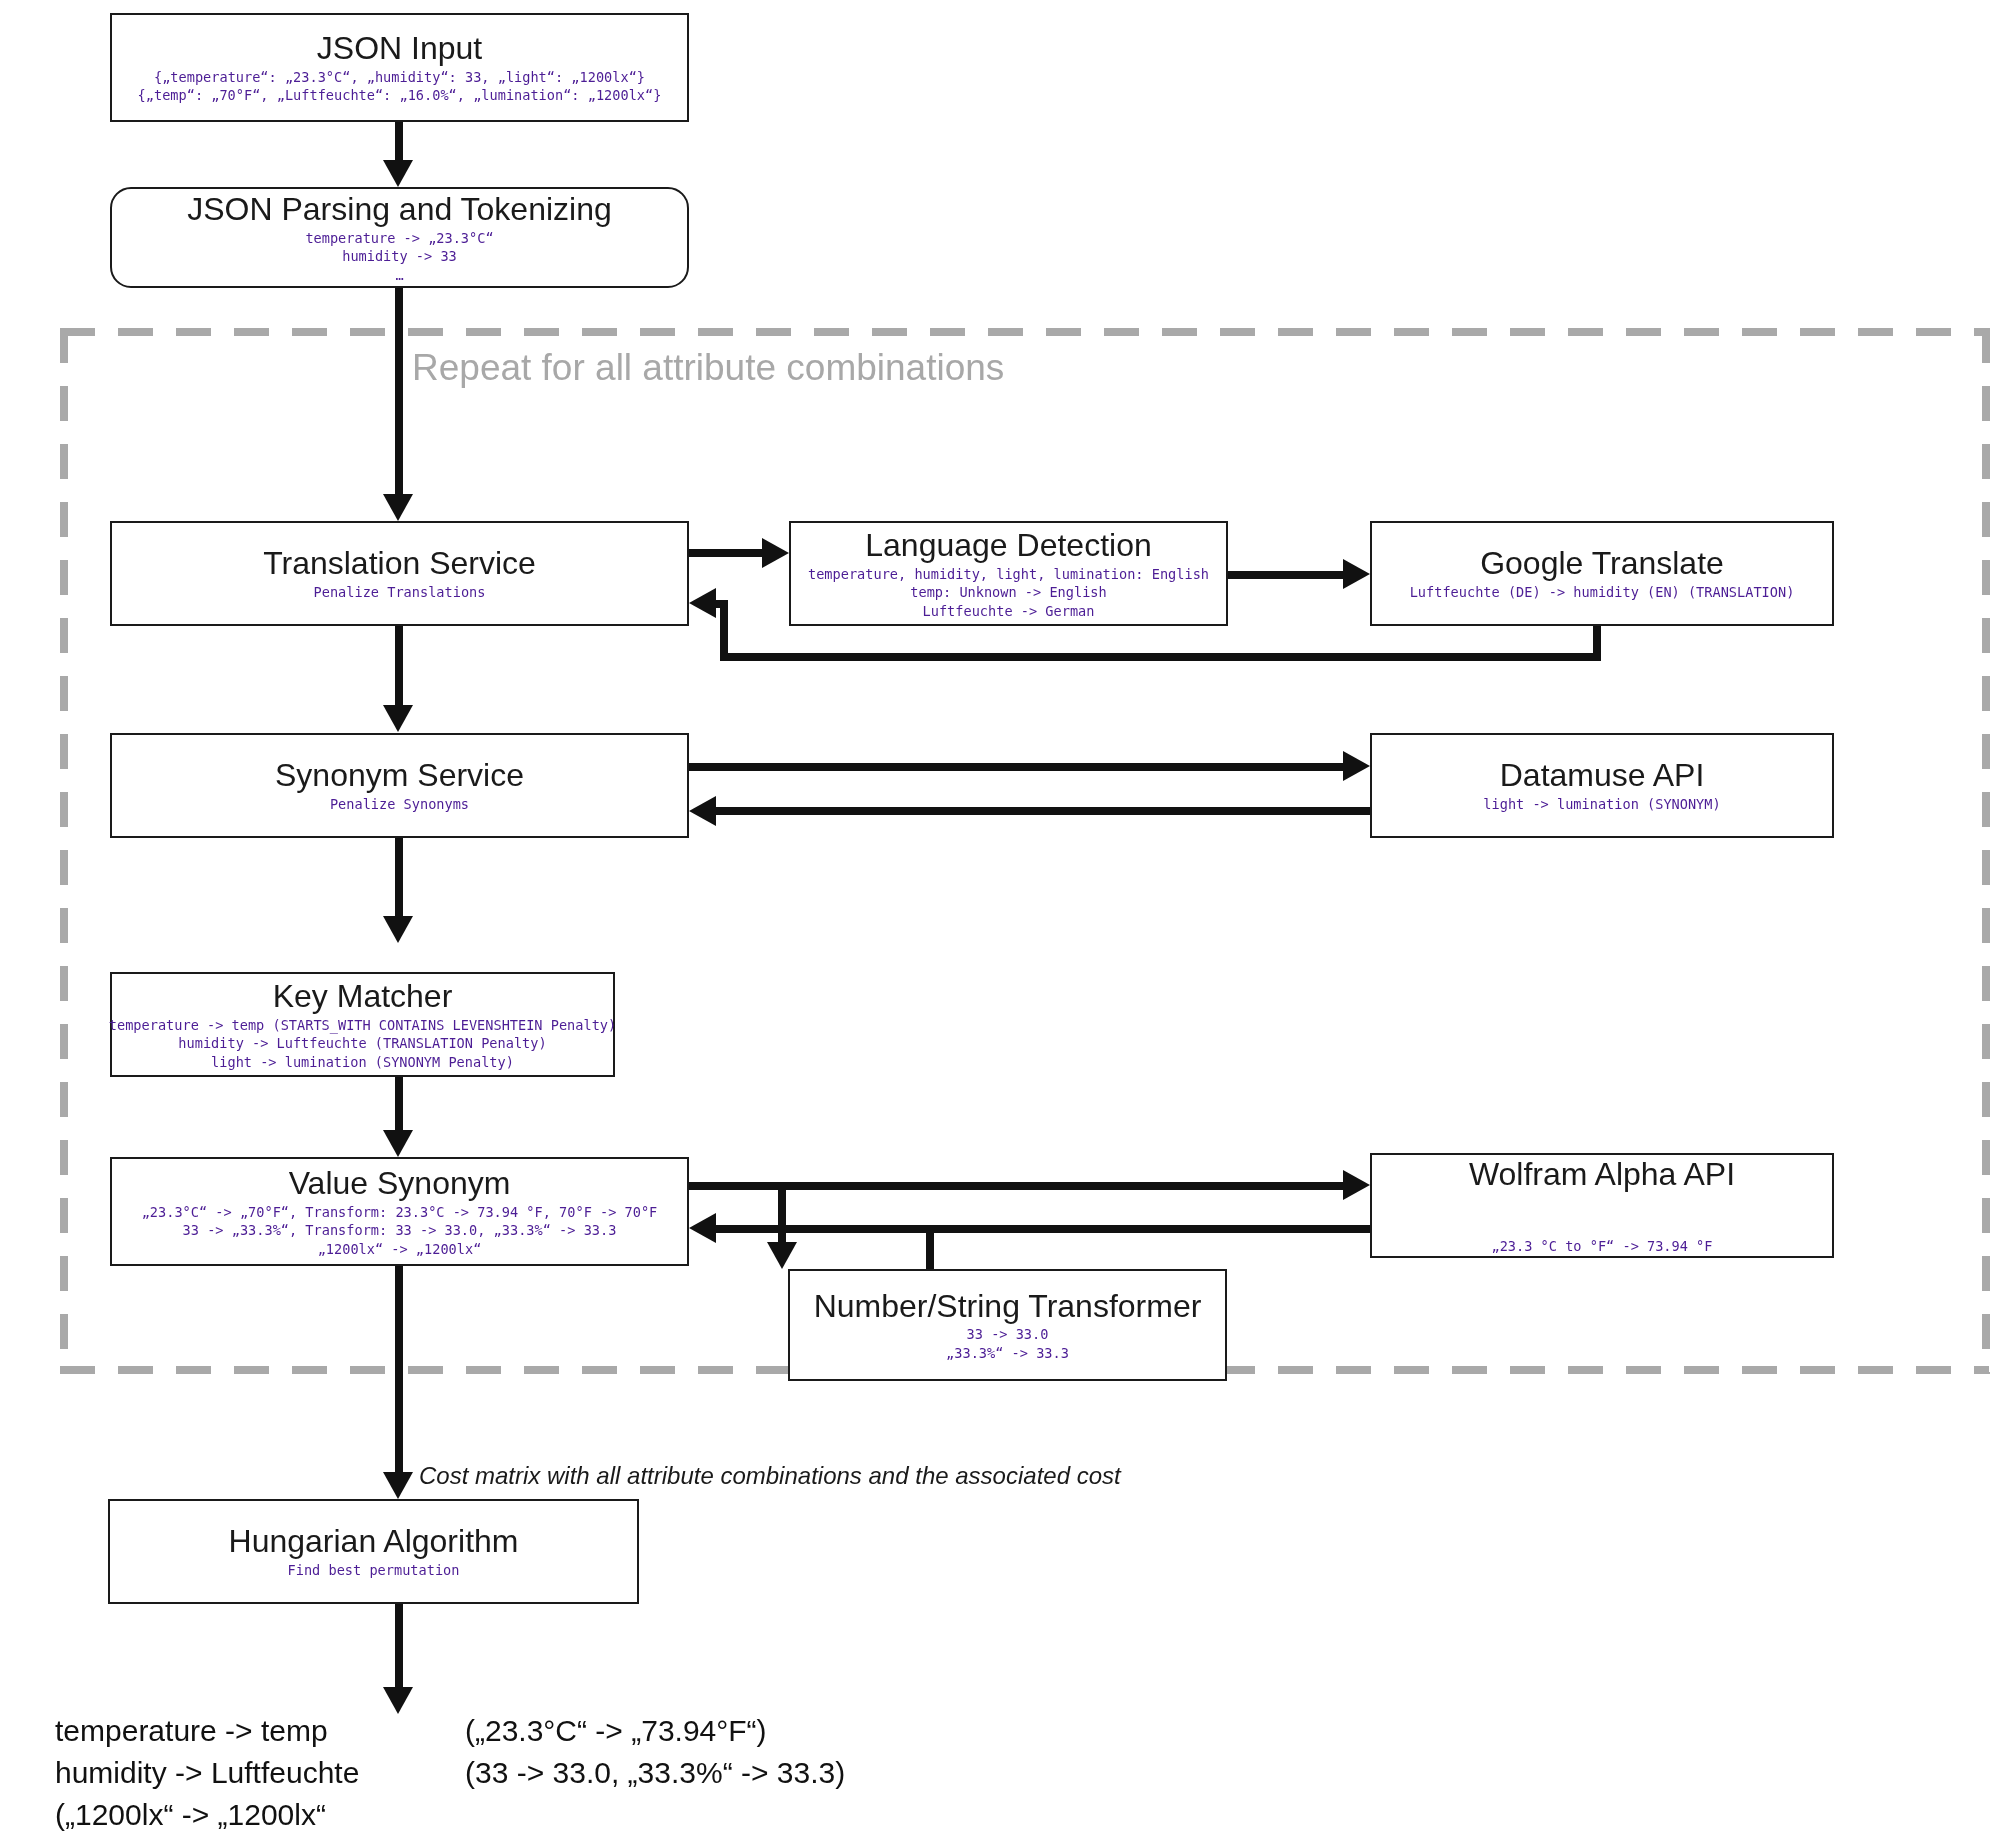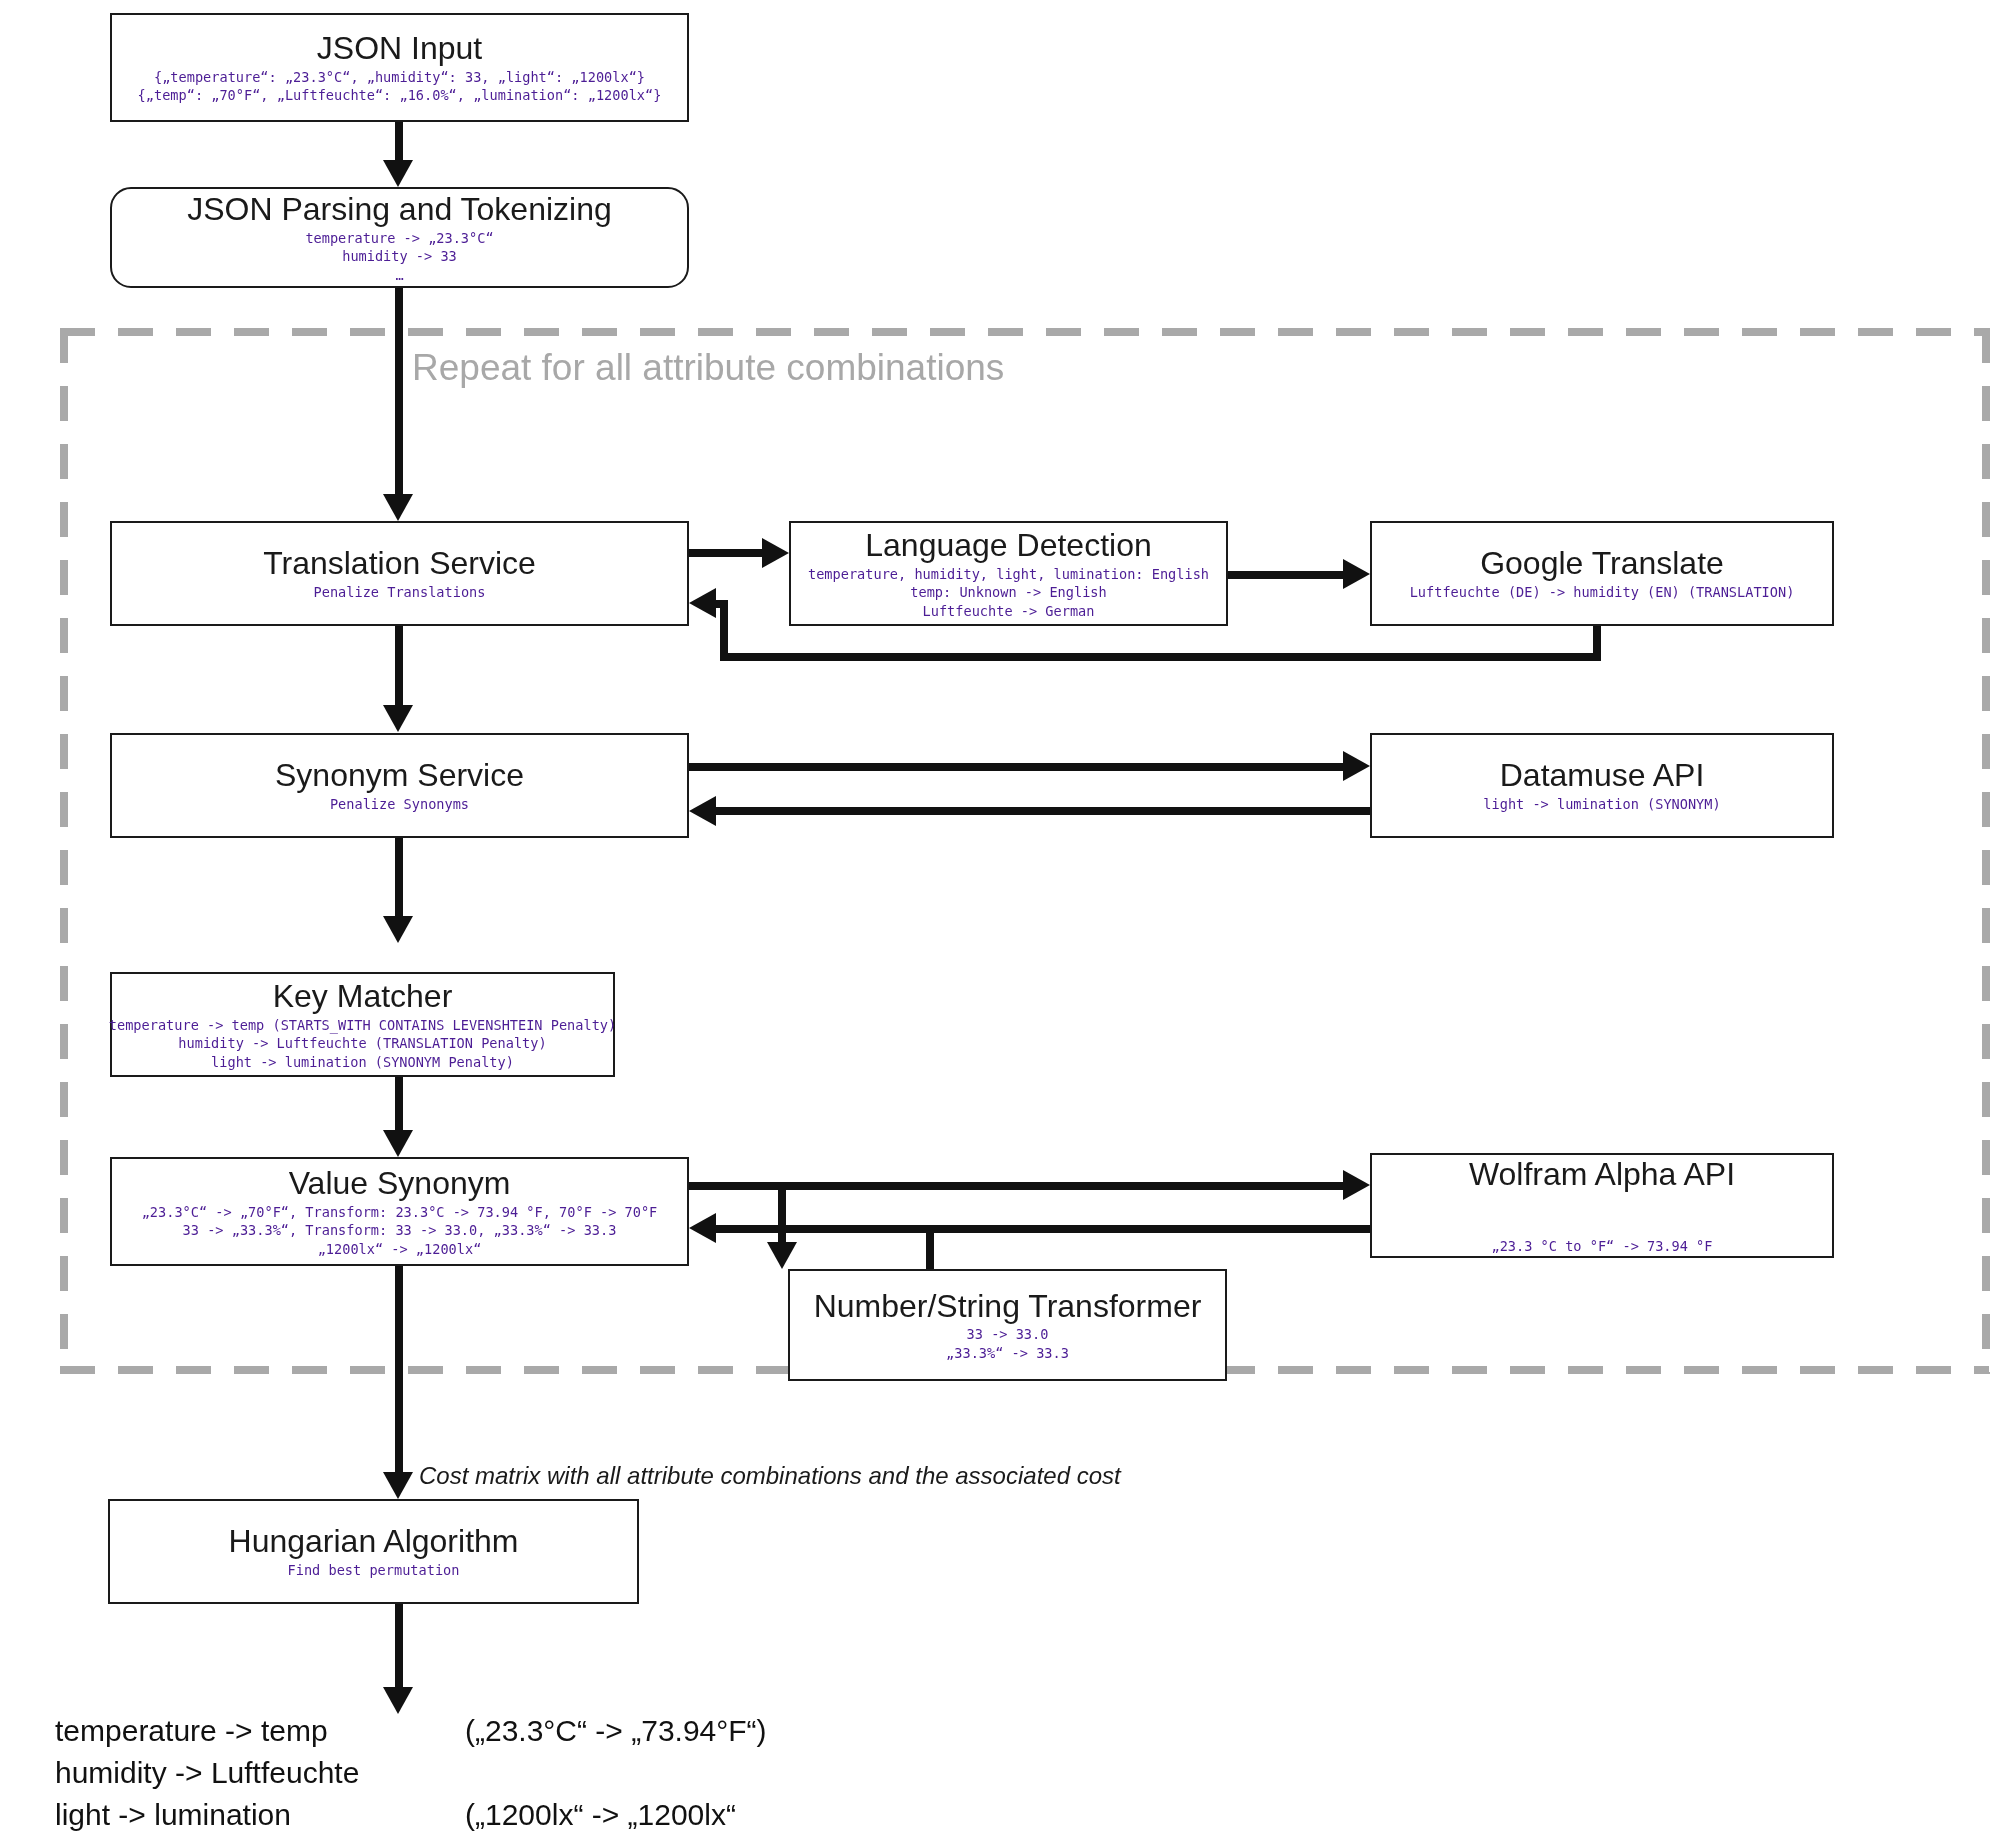--- a/index.html
+++ b/index.html
@@ -186,21 +186,21 @@
 
   <div class="cost-label">Cost matrix with all attribute combinations and the associated cost</div>
 
   <div class="results">
     <div class="res-row">
       <span class="res-map">temperature -&gt; temp</span>
       <span class="res-val">(„23.3°C“ -&gt; „73.94°F“)</span>
     </div>
     <div class="res-row">
       <span class="res-map">humidity -&gt; Luftfeuchte</span>
+      <span class="res-val">(33 -&gt; 33.0, „33.3%“ -&gt; 33.3)</span>
     </div>
     <div class="res-row">
-      <span class="res-map">light -&gt; lumination</span>
       <span class="res-val">(„1200lx“ -&gt; „1200lx“</span>
     </div>
   </div>
 
 </div>
 
 
 </body></html>

